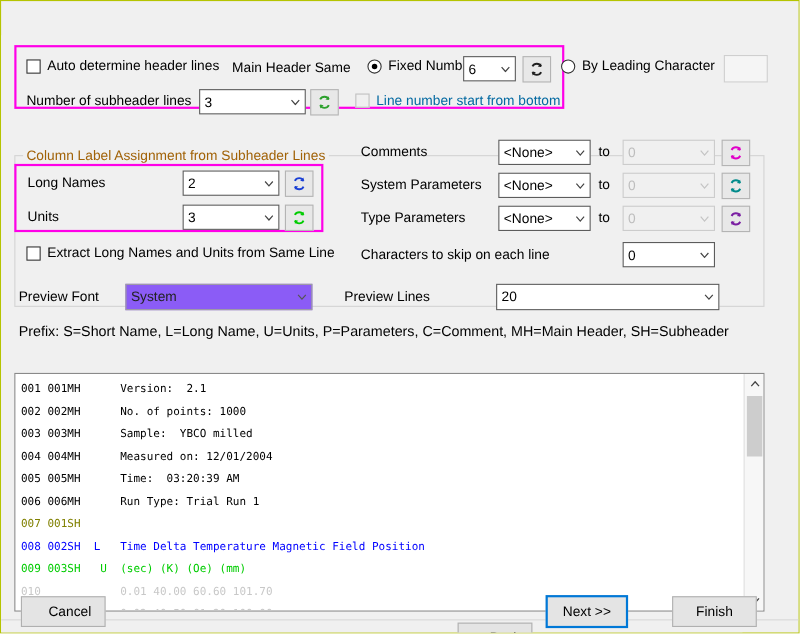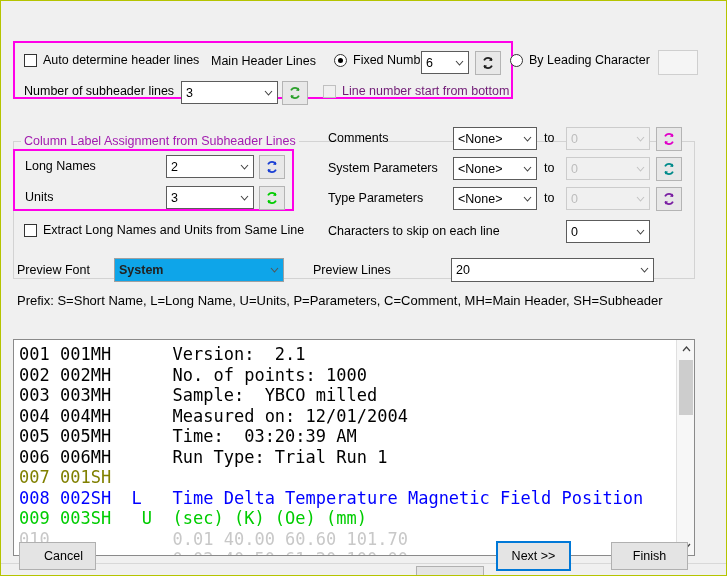--- a/index.html
+++ b/index.html
@@ -63,21 +63,21 @@
   
   .cb-row { position: absolute; display: flex; align-items: center; }
   .cbox {
     width: 13px; height: 13px;
     background: #ffffff;
     border: 1px solid #333333;
     flex: 0 0 auto;
   }
   .cbox.dis { border-color: #c0c0c0; background: #f0f0f0; }
   .cb-row .cap { margin-left: 6px; font-size: 12.5px; color: #000; white-space: nowrap; }
-  .cb-row .cap.dim { color: #701a75; }
+  .cb-row .cap.dim { color: #0369a1; }
 
   
   .rd-row { position: absolute; display: flex; align-items: center; }
   .radio {
     width: 13px; height: 13px; border-radius: 50%;
     background: #ffffff; border: 1px solid #333333;
     flex: 0 0 auto; position: relative;
   }
   .radio.on::after {
     content: ""; position: absolute;
@@ -96,21 +96,21 @@
     padding-left: 4px;
     cursor: default;
   }
   .combo .val { flex: 1 1 auto; overflow: hidden; white-space: nowrap; }
   .combo .arw {
     flex: 0 0 auto; width: 17px;
     display: flex; align-items: center; justify-content: center;
   }
   .combo .arw svg { display: block; }
   .combo.dis { border-color: #cccccc; background: #f0f0f0; color: #bdbdbd; }
-  .combo.grey { border-color: #a0a0a0; background: #0ea5e9; color: #222; font-weight: bold; }
+  .combo.grey { border-color: #a0a0a0; background: #8b5cf6; color: #222; }
 
   
   .txtbox {
     position: absolute;
     background: #f5f5f5;
     border: 1px solid #cfcfcf;
   }
 
   
   .rbtn {
@@ -127,39 +127,39 @@
   #group {
     position: absolute;
     left: 12px; top: 109px;
     width: 682px; height: 138px;
     border: 1px solid #d3d3d3;
     background: transparent;
   }
   #group-title {
     position: absolute; left: 20px; top: 102px;
     background: #f0f0f0; padding: 0 3px;
-    font-size: 12.5px; color: #a21caf;
+    font-size: 12.5px; color: #a16207;
     white-space: nowrap;
   }
 
   
   #preview {
     position: absolute;
     left: 12px; top: 307px;
     width: 682px; height: 217px;
     background: #ffffff;
     border: 1px solid #8a8a8a;
     overflow: hidden;
   }
   #preview-lines {
     position: absolute; left: 0; top: 0;
     width: 662px; height: 217px;
     padding: 4px 0 0 5px;
     font-family: "DejaVu Sans Mono", "Liberation Mono", monospace;
-    font-size: 17px;
+    font-size: 10px;
     line-height: 20.5px;
     letter-spacing: 0px;
     white-space: pre;
     overflow: hidden;
   }
   #preview-lines div { height: 20.5px; }
 
   
   #sbar {
     position: absolute; right: 0; top: 0;
@@ -204,21 +204,21 @@
 
   <div id="body">
 
     <div class="hl" style="left:12px; top:9px; width:500px; height:58px;"></div>
 
     <div class="cb-row" style="left:23px; top:21px;">
       <span class="cbox"></span>
       <span class="cap">Auto determine header lines</span>
     </div>
 
-    <div class="lbl" style="left:210px; top:22px;">Main Header Lines</div>
+    <div class="lbl" style="left:210px; top:22px;">Main Header Same</div>
 
     <div class="rd-row" style="left:333px; top:21px;">
       <span class="radio on"></span>
       <span class="cap">Fixed Number</span>
     </div>
 
     <div class="combo" style="left:420px; top:19px; width:48px; height:23px;">
       <span class="val">6</span>
       <span class="arw">
         <svg width="9" height="6" viewBox="0 0 9 6">

